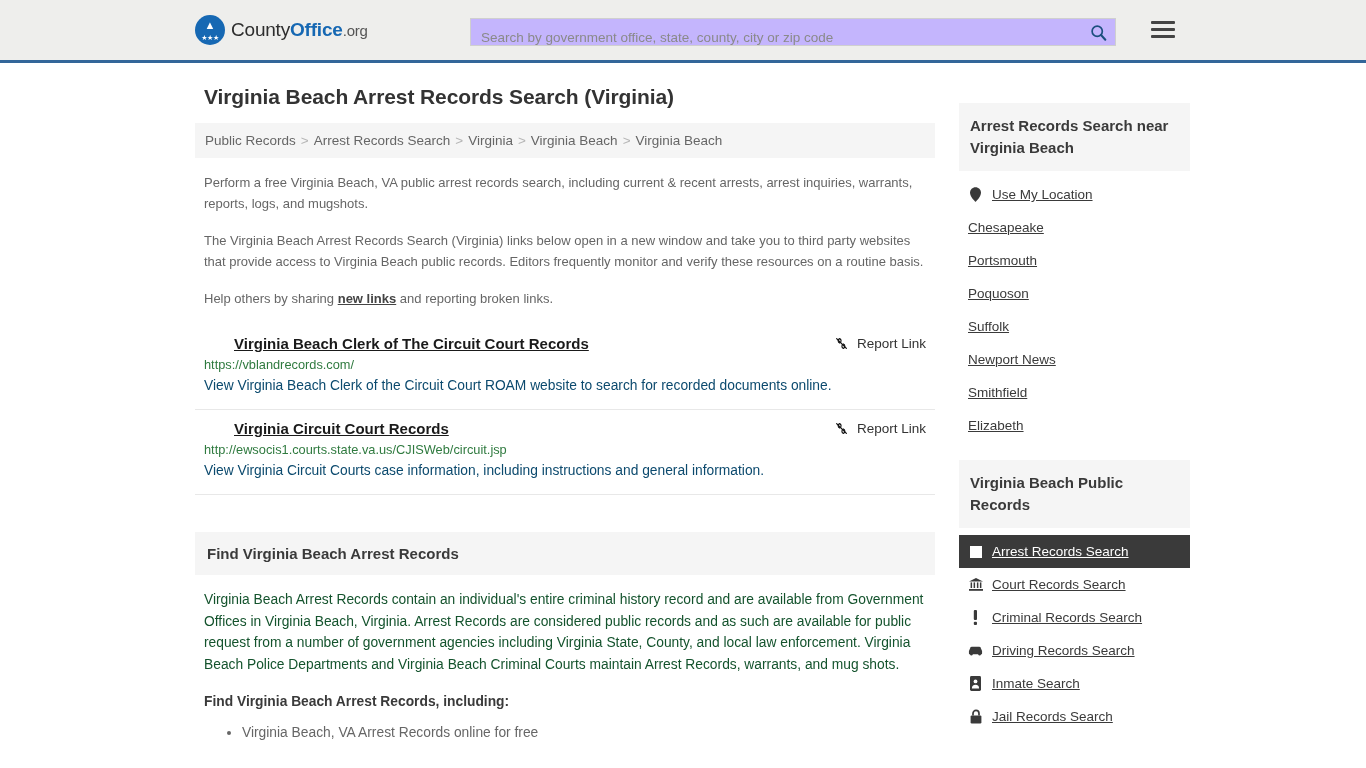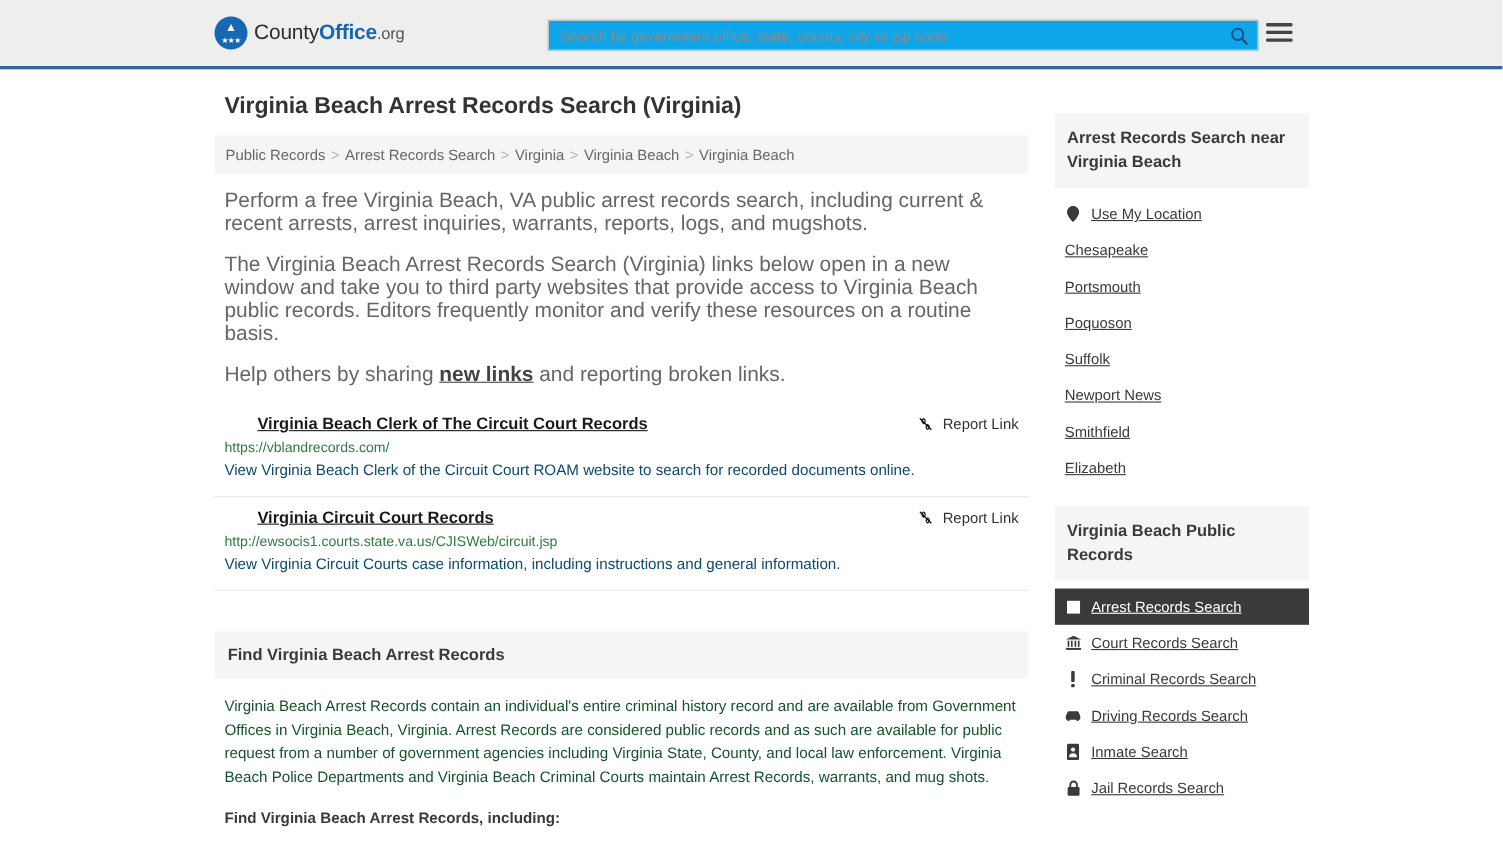--- a/index.html
+++ b/index.html
@@ -57,28 +57,28 @@
     font-size: 19px;
     color: #2d2d2d;
     letter-spacing: -0.2px;
     white-space: nowrap;
   }
   .logo-text .blue { color: #1668b3; font-weight: bold; }
   .logo-text .org { font-size: 15px; color: #555; }
 
   .search-wrap {
     position: absolute;
-    left: 498px;
+    left: 470px;
     top: 18px;
     width: 646px;
     height: 28px;
-    background: #0ea5e9;
+    background: #c4b5fd;
     border: 1px solid #cfcfcf;
     display: flex;
-    align-items: center;
+    align-items: flex-end;
   }
   .search-input {
     flex: 1 1 auto;
     border: 0;
     outline: none;
     font-family: "Liberation Sans", sans-serif;
     font-size: 13.5px;
     color: #333;
     padding: 0 10px;
     background: transparent;
@@ -136,21 +136,21 @@
     color: #9a9a9a;
     margin-bottom: 14px;
   }
   .breadcrumb a {
     color: #666666;
     text-decoration: none;
   }
   .breadcrumb .sep { margin: 0 5px; color: #b5b5b5; }
 
   .intro p {
-    font-size: 19px;
+    font-size: 13px;
     line-height: 21px;
     color: #666666;
     margin: 0 0 16px 0;
     padding: 0 9px;
   }
   .intro a {
     color: #444; text-decoration: underline; font-weight: bold;
   }
 
   

